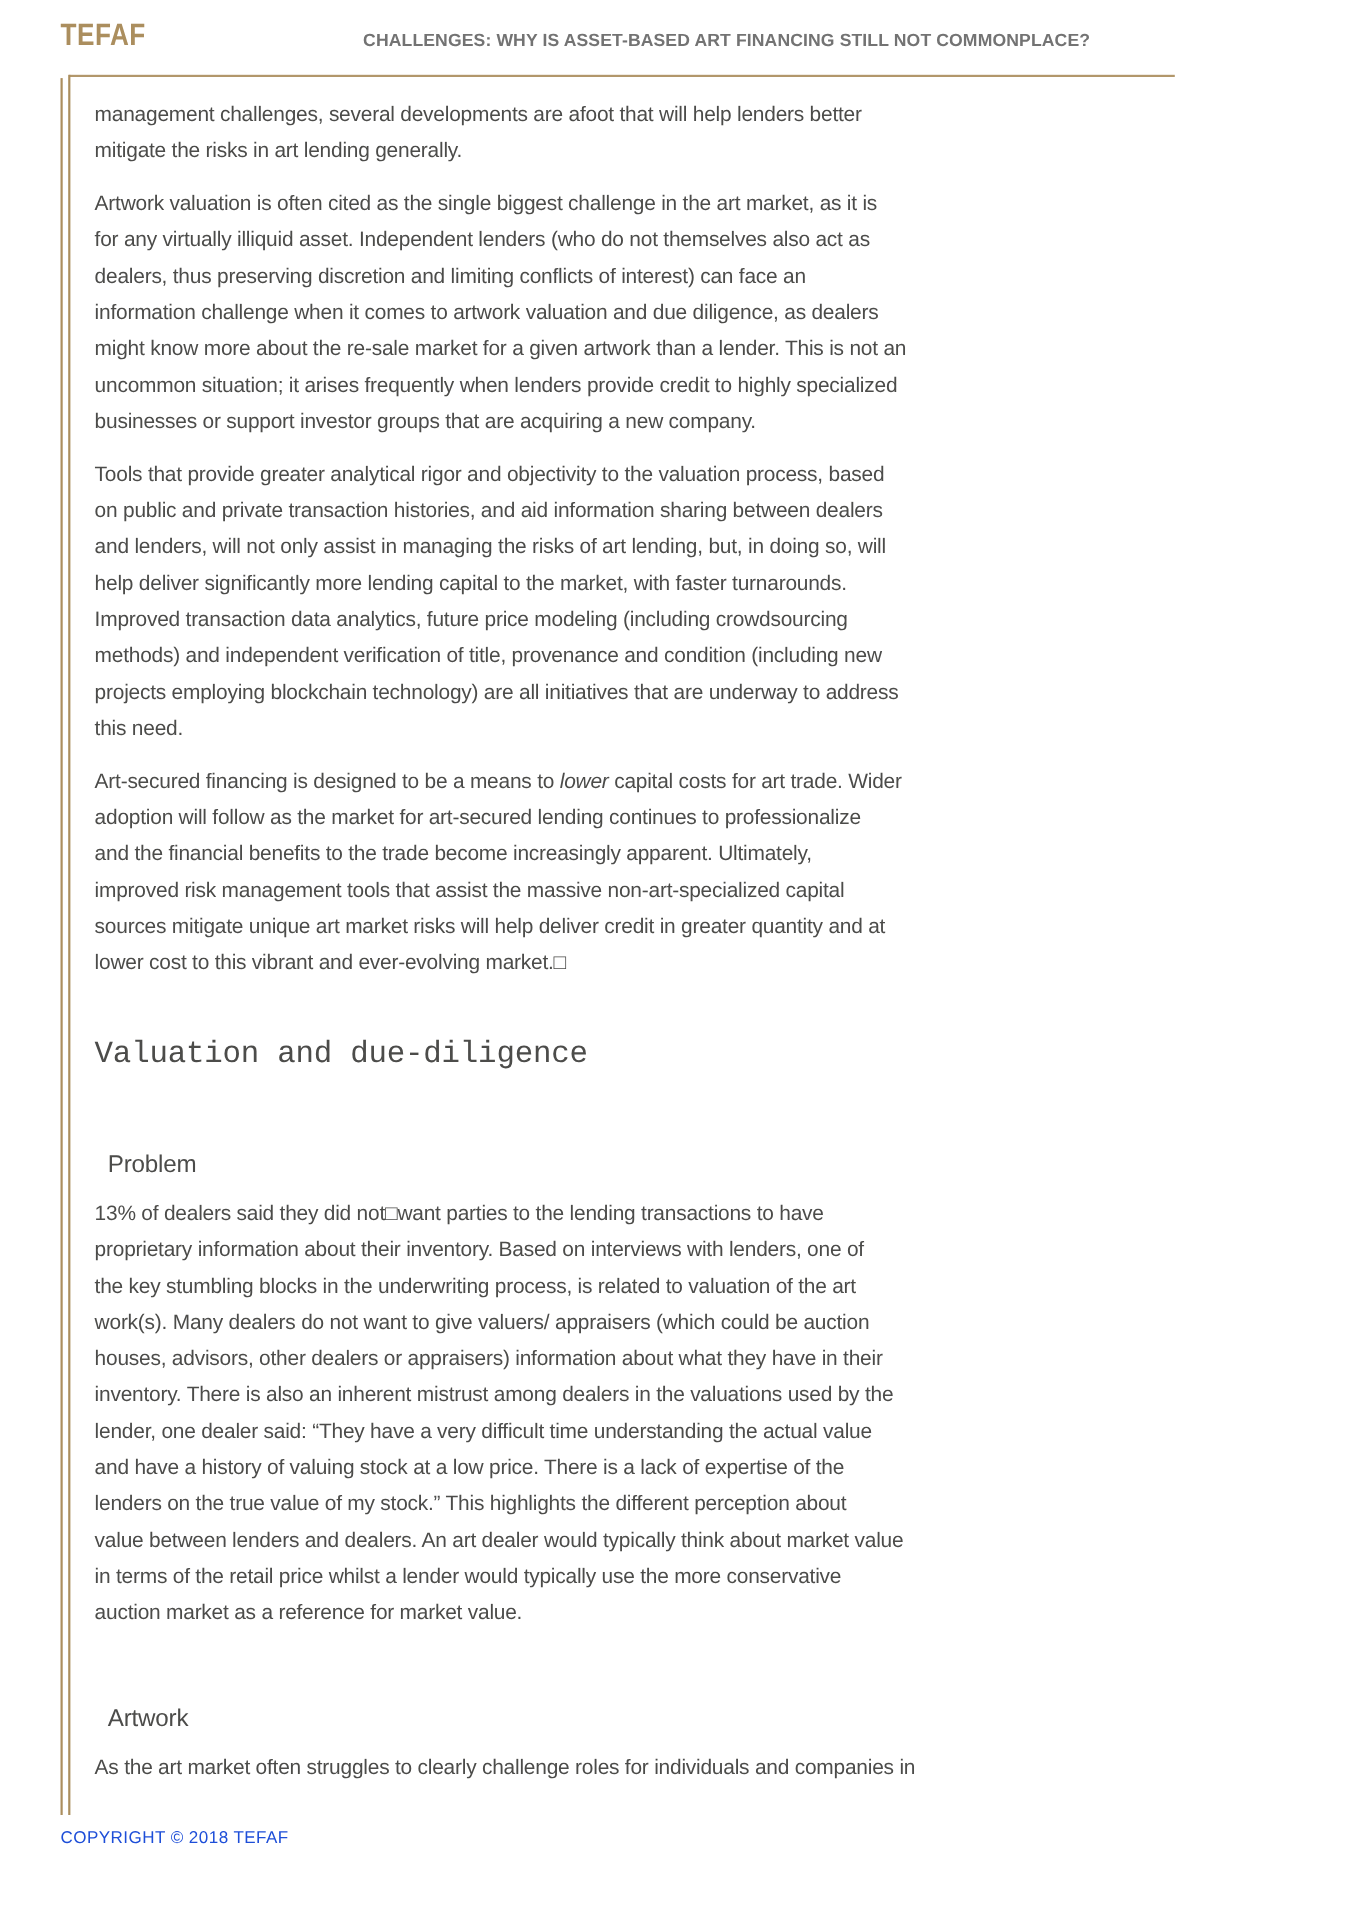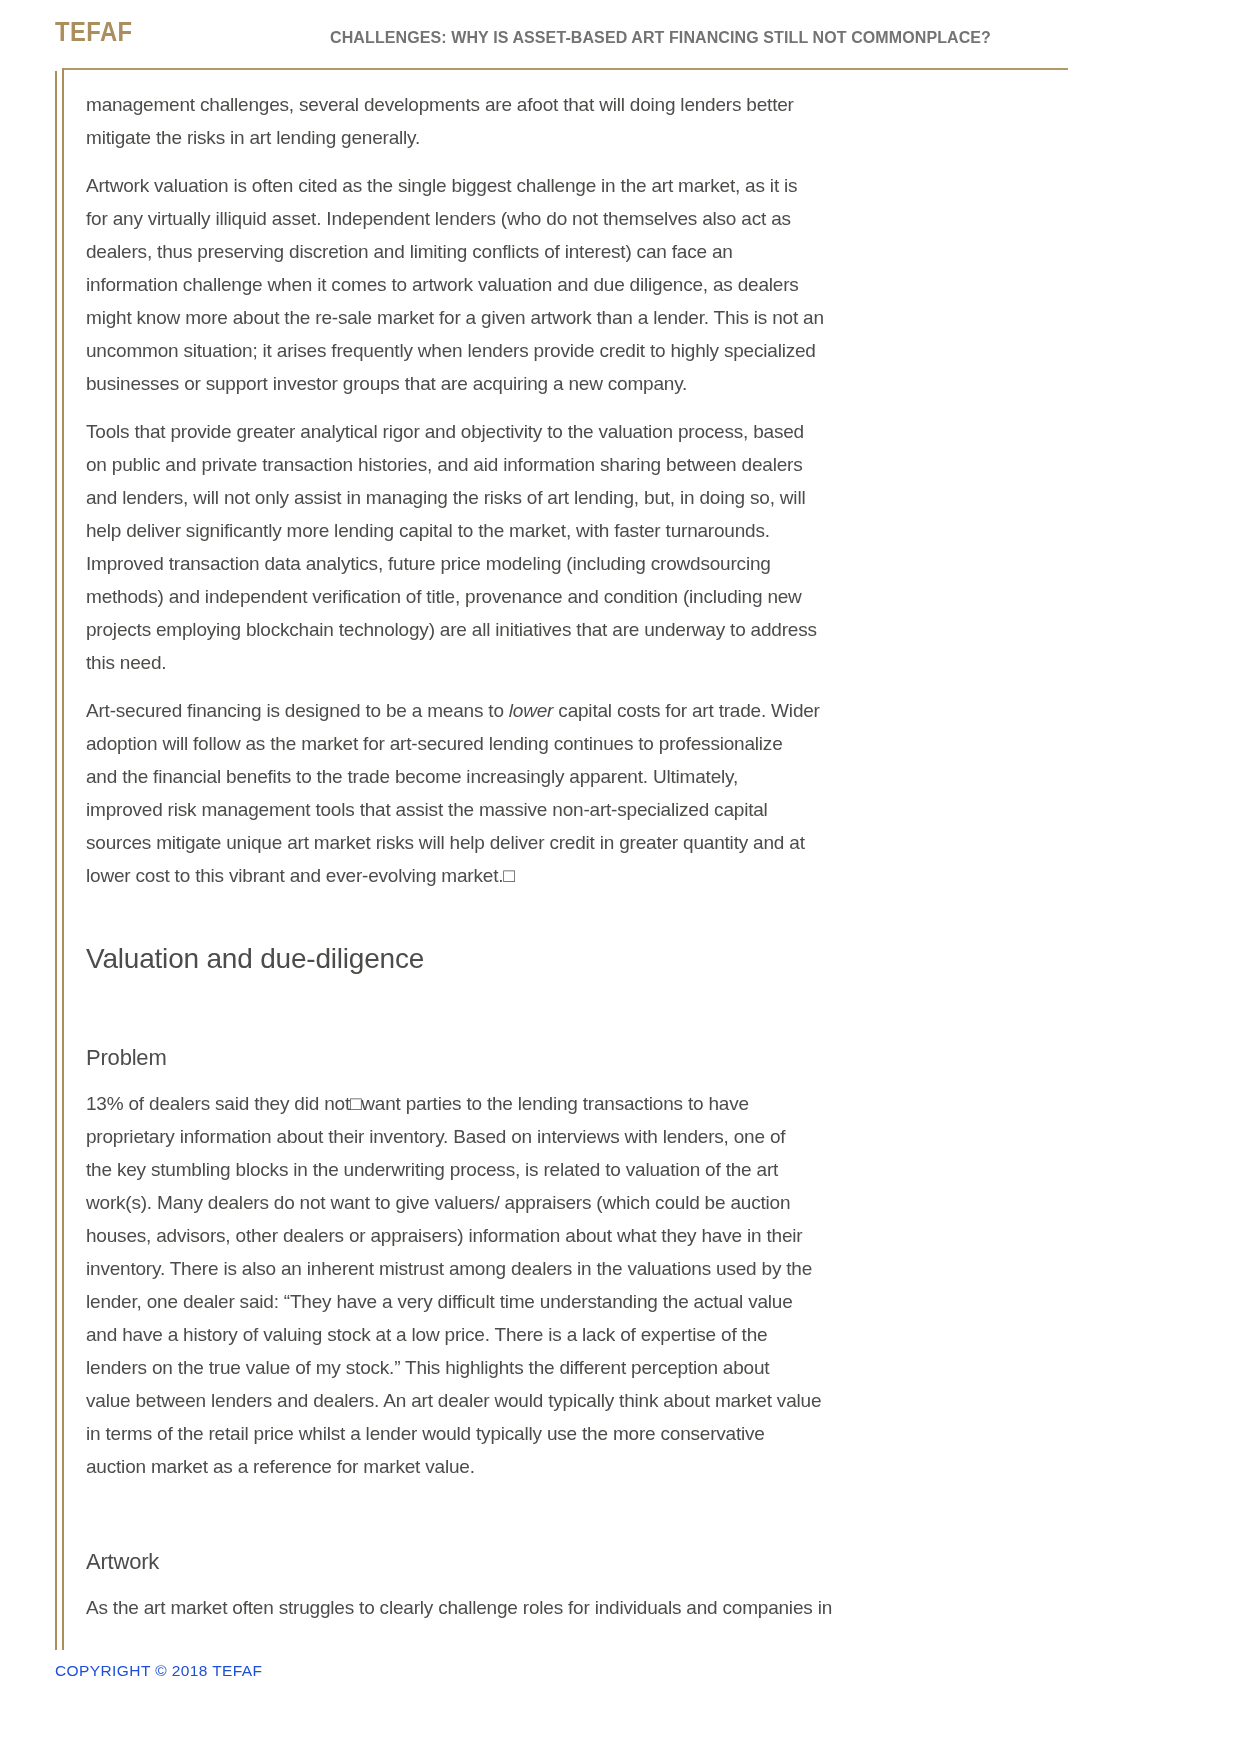--- a/index.html
+++ b/index.html
@@ -71,26 +71,27 @@
     margin: 0 0 15px 0;
     white-space: pre-line;
   }
   .content h1 {
     font-size: 28px;
     font-weight: 400;
     color: #4c4c4a;
     margin: 47px 0 0 0;
     line-height: 40px;
     letter-spacing: -0.2px;
+    font-family: Liberation Mono, monospace;
   }
   .content h2 {
     font-size: 22px;
     font-weight: 400;
     color: #4c4c4a;
-    margin: 62px 0 13px 0;
+    margin: 62px 0 13px 12px;
     line-height: 33px;
   }
   .content em { font-style: italic; }
   .footer {
     position: absolute;
     left: 55px;
     top: 1662px;
     font-size: 15.5px;
     font-weight: 500;
     color: #1d4ed8;
@@ -107,21 +108,21 @@
   <div class="logo">TEFAF</div>
 
   <div class="header-title">CHALLENGES: WHY IS ASSET-BASED ART FINANCING STILL NOT COMMONPLACE?</div>
 
   <div class="rule-top"></div>
   <div class="rule-left-outer"></div>
   <div class="rule-left-inner"></div>
 
   <div class="content">
 
-    <p>management challenges, several developments are afoot that will doing lenders better
+    <p>management challenges, several developments are afoot that will help lenders better
 mitigate the risks in art lending generally.</p>
 
     <p>Artwork valuation is often cited as the single biggest challenge in the art market, as it is
 for any virtually illiquid asset. Independent lenders (who do not themselves also act as
 dealers, thus preserving discretion and limiting conflicts of interest) can face an
 information challenge when it comes to artwork valuation and due diligence, as dealers
 might know more about the re-sale market for a given artwork than a lender. This is not an
 uncommon situation; it arises frequently when lenders provide credit to highly specialized
 businesses or support investor groups that are acquiring a new company.</p>
 

